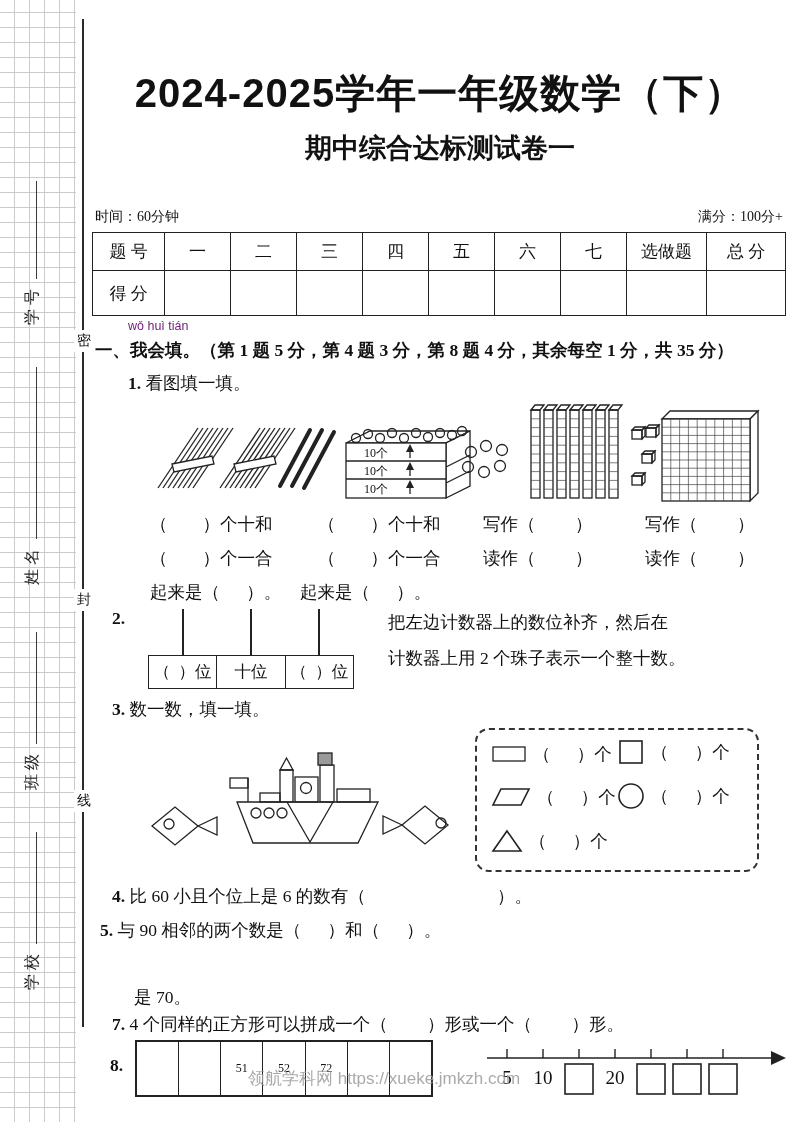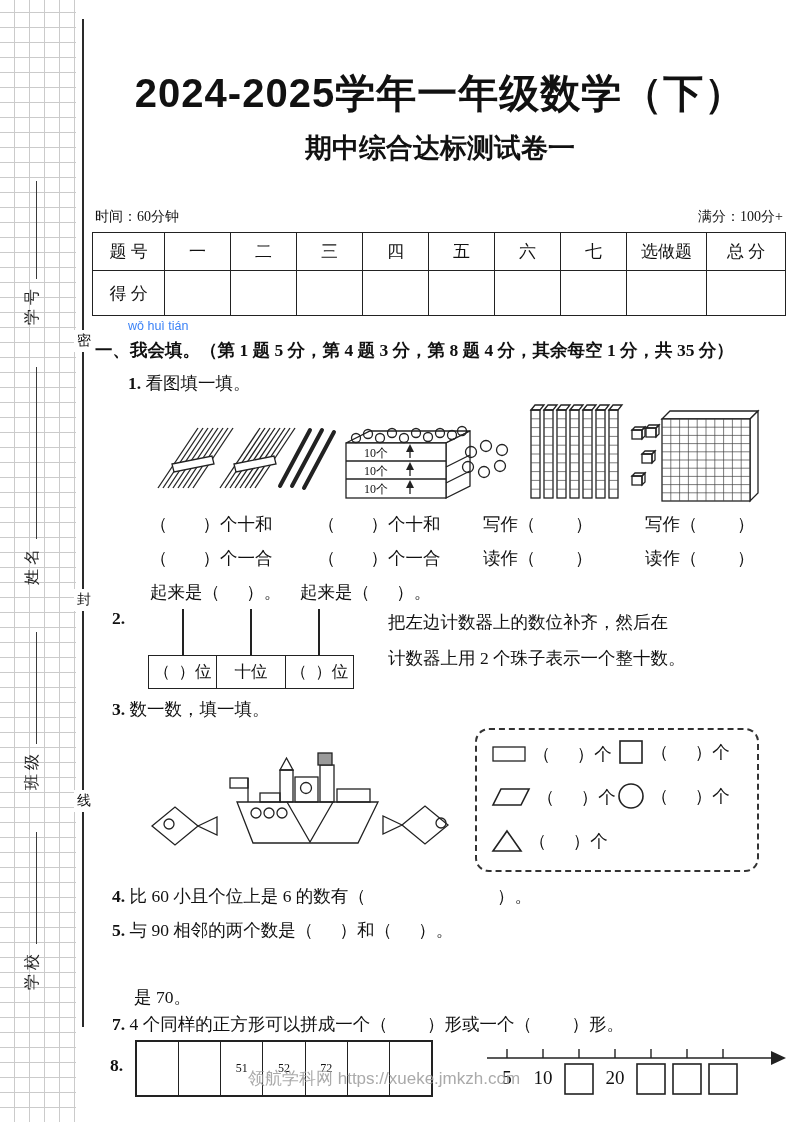--- a/index.html
+++ b/index.html
@@ -24,21 +24,21 @@
     font-family:"Liberation Sans","DejaVu Sans",sans-serif;}
   .meta{top:208px;font-size:14px;}
   
   table.score{border-collapse:collapse;table-layout:fixed;width:693px;}
   table.score td{border:1.6px solid #222;text-align:center;font-size:17px;margin-top:8px;}
   tr.h td{height:35px;} tr.d td{height:42px;}
   
   .qrow{font-size:17.5px;white-space:pre;}
   .qnum{font-weight:bold;}
   .heading{font-weight:bold;font-size:17.5px;white-space:pre;}
-  .pinyin{font-size:12.5px;font-family:"Liberation Sans","DejaVu Sans",sans-serif;color:#3b82f6;}
+  .pinyin{font-size:12.5px;font-family:"Liberation Sans","DejaVu Sans",sans-serif;color:#701a75;}
   svg{overflow:visible;}
   svg .ln{stroke:#222;fill:none;stroke-width:1.3;}
   svg .thin{stroke:#444;fill:none;stroke-width:.7;}
   svg .wfill{fill:#fff;stroke:#222;stroke-width:1.3;}
   
   .cntbox{left:148px;top:655px;width:204px;height:32px;border:1.6px solid #222;display:flex;}
   .cntbox .c{flex:1;border-left:1.4px solid #222;display:flex;align-items:center;justify-content:center;
     font-size:16.5px;white-space:pre;}
   .cntbox .c:first-child{border-left:none;}
   .rod{width:2px;height:47px;background:#222;top:609px;}
@@ -429,21 +429,21 @@
     </div>
     <div class="srow" style="left:14px;top:98px">
       <svg width="32" height="26">
           <polygon points="16,3 30,23 2,23" fill="none" stroke="#222" stroke-width="1.6"></polygon>
         </svg>
       <span class="sblank">（      ）个</span>
     </div>
   </div>
 
   <div class="abs qrow" style="left:112px;top:884px"><span class="qnum">4.</span> <span>比 60 小且个位上是 6 的数有（                              ）。</span></div>
-  <div class="abs qrow" style="left:112px;top:918px"><span class="qnum">5.</span> <span>与 90 相邻的两个数是（      ）和（      ）。</span></div>
+  <div class="abs qrow" style="left:100px;top:918px"><span class="qnum">5.</span> <span>与 90 相邻的两个数是（      ）和（      ）。</span></div>
   <div class="abs qrow" style="left:134px;top:985px">是 70。</div>
   <div class="abs qrow" style="left:112px;top:1012px"><span class="qnum">7.</span> <span>4 个同样的正方形可以拼成一个（         ）形或一个（         ）形。</span></div>
 
   <div class="abs qrow qnum" style="left:110px;top:1055px">8.</div>
   <div class="abs strip">
     <div class="cell"></div>
     <div class="cell"></div>
     <div class="cell">51</div>
     <div class="cell">52</div>
     <div class="cell">72</div>

